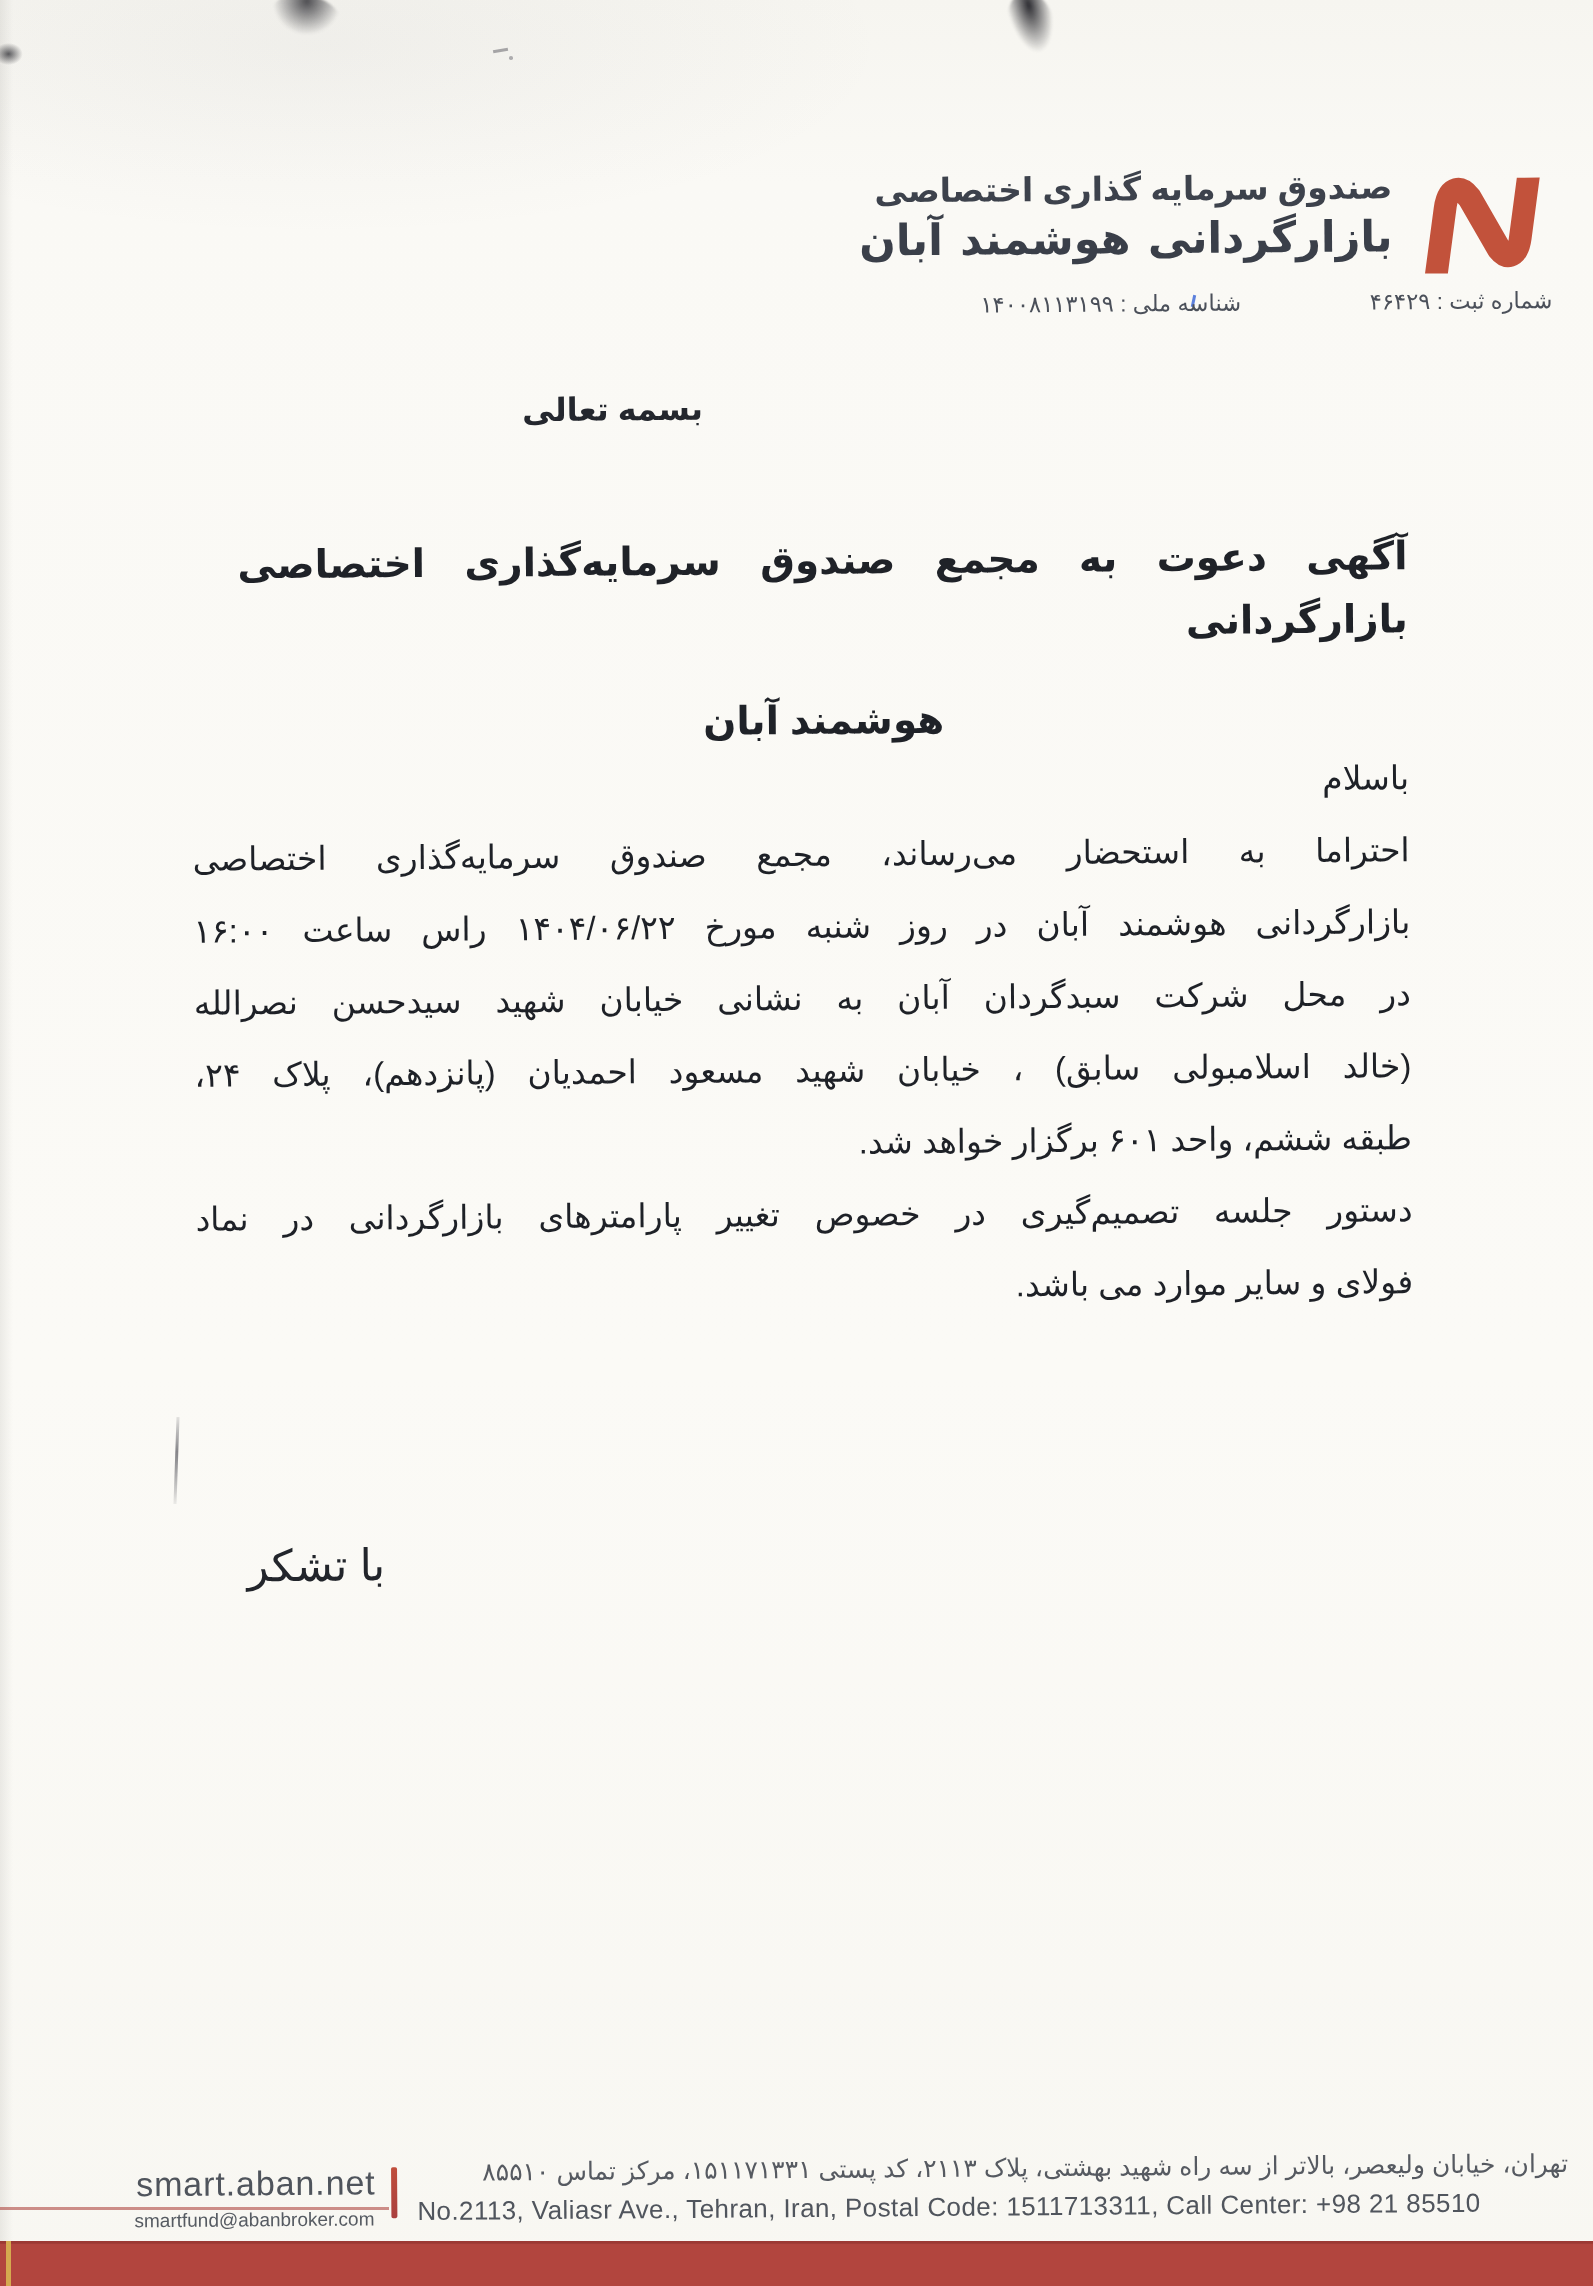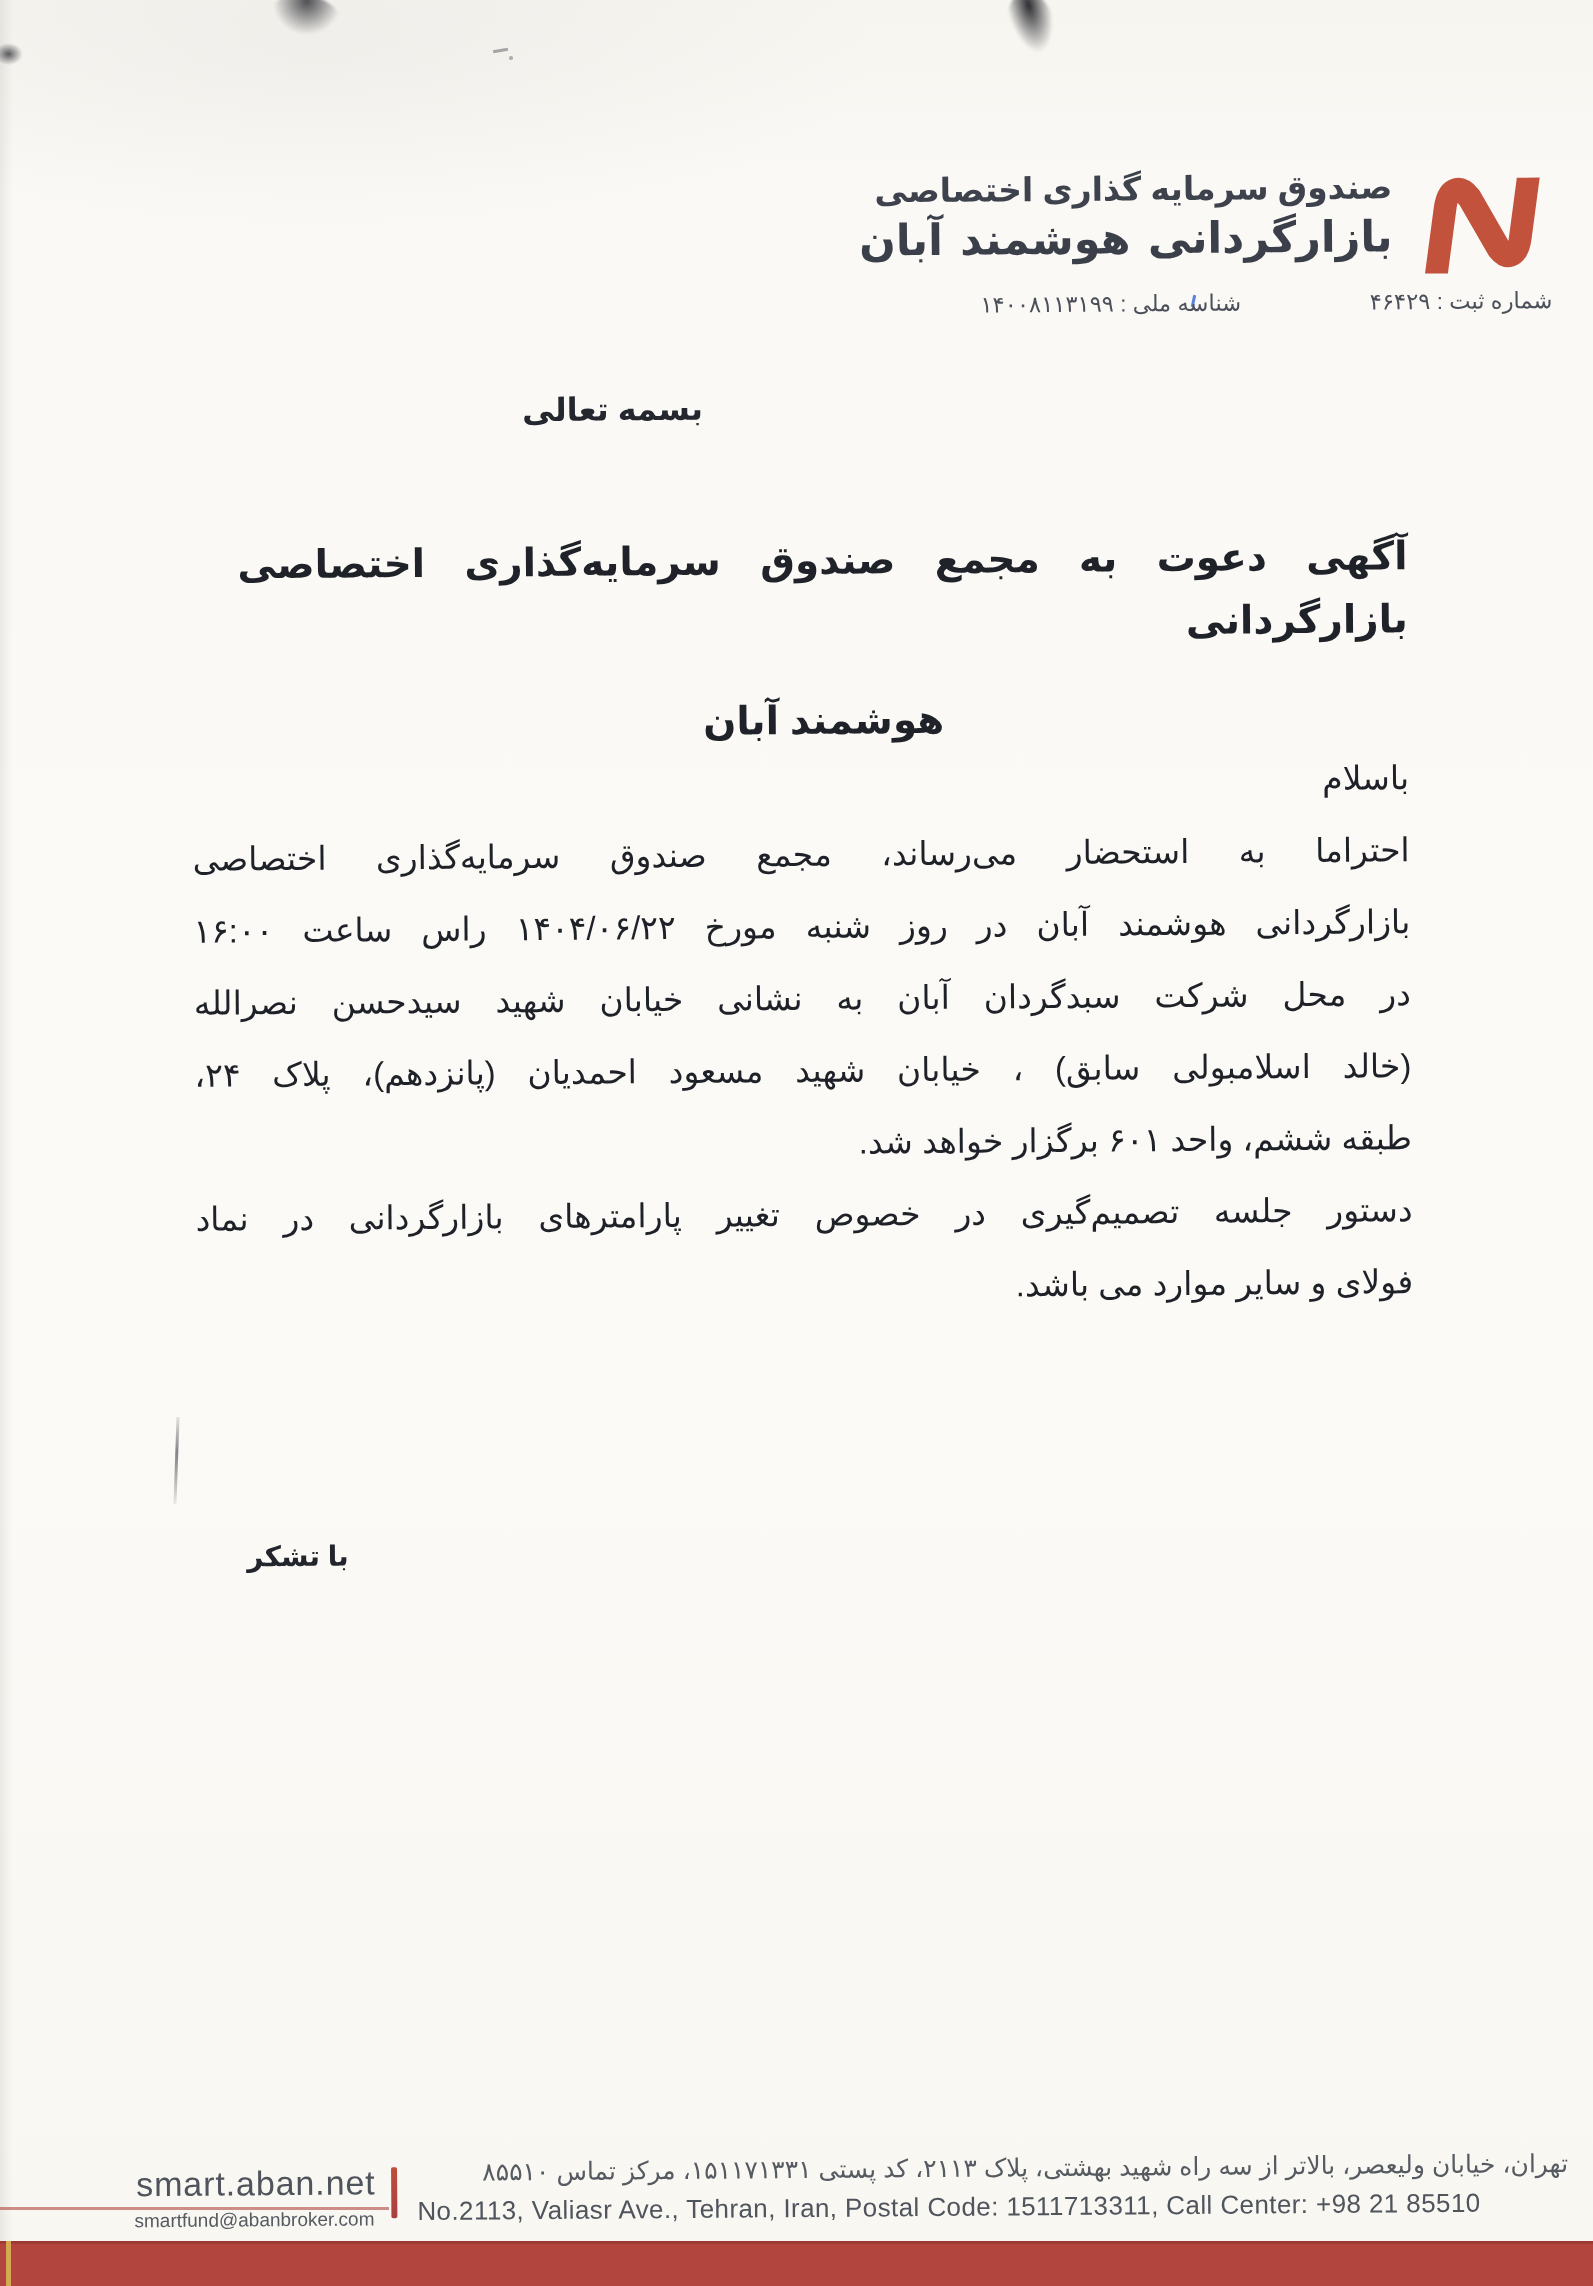--- a/index.html
+++ b/index.html
@@ -35,21 +35,21 @@
     font-size:39px;font-weight:800;color:#1f2228;
     text-align:justify;text-align-last:justify;line-height:63px;
   }
   .title-l2{font-size:39px;font-weight:800;color:#1f2228;text-align:center;margin-top:43px;}
 
   
   .body-block{position:absolute;top:747px;left:195px;right:181px;direction:rtl;}
   .bline{font-size:33px;line-height:72px;color:#1e2127;font-weight:500;}
   .bline.j{text-align:justify;text-align-last:justify;}
   .bline.r{text-align:right;}
-  .closing{position:absolute;top:1536px;left:244px;font-size:28px;font-weight:700;color:#22252b;direction:rtl;}
+  .closing{position:absolute;top:1536px;left:244px;font-size:44px;font-weight:400;color:#22252b;direction:rtl;}
 
   
   .f-web{position:absolute;top:2160px;left:128px;font-size:34px;color:#4f545c;letter-spacing:0.9px;}
   .f-mail{position:absolute;top:2205px;left:126px;font-size:19px;color:#565b62;}
   .f-divider{position:absolute;top:2164px;left:383px;width:6.3px;height:51px;background:linear-gradient(180deg,#c04e3c,#a93f3e);border-radius:1.8px;}
   .f-fa{position:absolute;top:2155px;right:33px;direction:rtl;font-size:25px;color:#565a61;font-weight:500;}
   .f-en{position:absolute;top:2193px;left:409px;font-size:26px;color:#50555d;letter-spacing:0.4px;}
 
   
   .bottom-bar{position:absolute;left:0;right:0;bottom:0;height:46px;background:#b2453e;box-shadow:inset 0 2.7px 0 rgba(90,25,22,0.25);}

